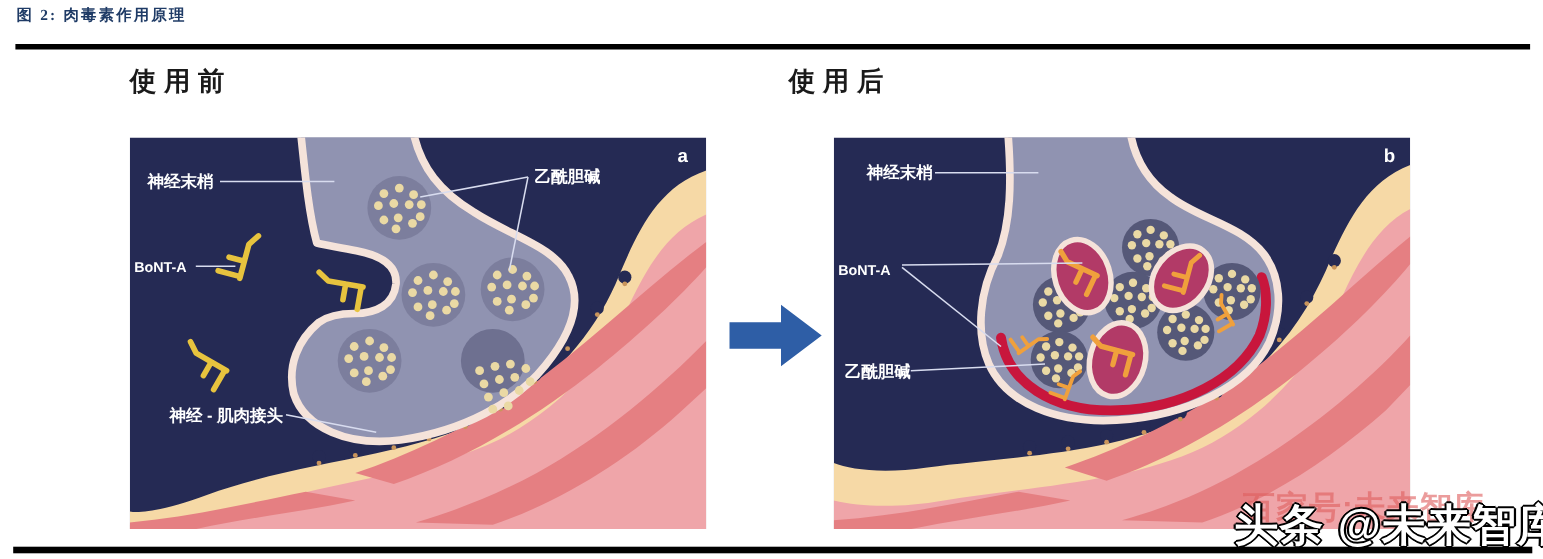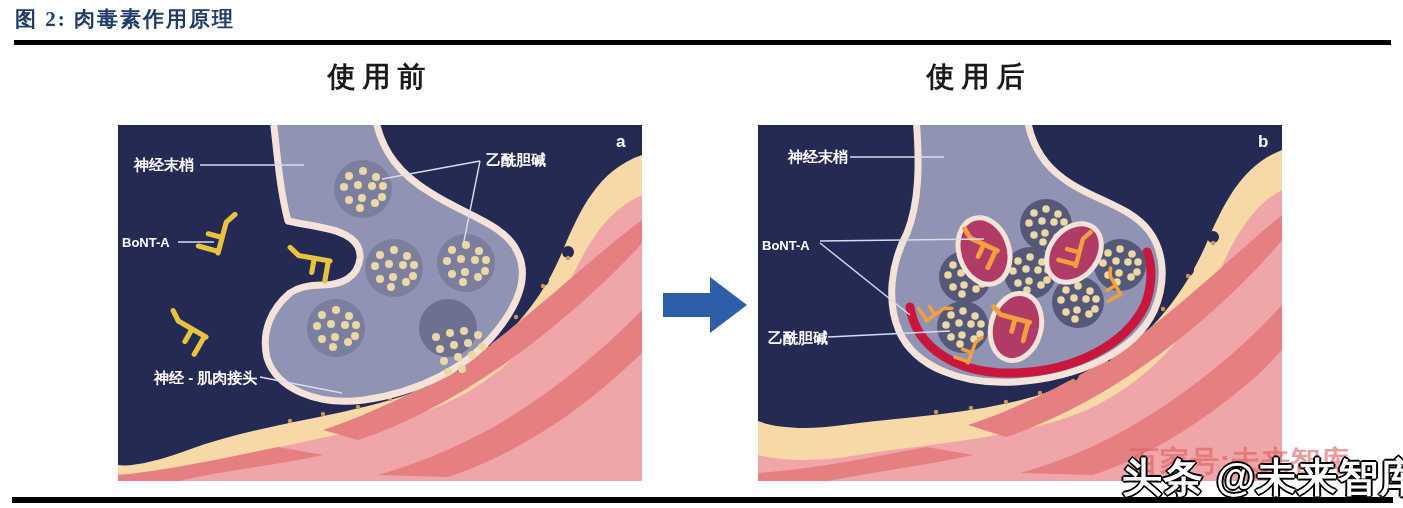--- a/index.html
+++ b/index.html
@@ -10,28 +10,28 @@
     --muscle_pink:#efa5a9; --muscle_stripe:#e57f82; --arrow_blue:#2e5ea6;
     --pointer_line:#d8dcef;
   }
   html,body{margin:0;padding:0;}
   body{
     width:1403px;height:508px;position:relative;background:#fff;overflow:hidden;
     font-family:"Liberation Sans",sans-serif;
   }
   .fig-title{
     position:absolute;left:15px;top:5px;font-family:"Liberation Serif",serif;
-    font-weight:bold;font-size:21px;color:var(--title_text,#1f3b66);letter-spacing:2px;text-align:right;
+    font-weight:bold;font-size:14px;color:var(--title_text,#1f3b66);letter-spacing:2px;text-align:right;
   }
   .rule{position:absolute;background:#000;}
   .rule-top{left:14px;top:40px;width:1377px;height:5px;}
   .rule-bottom{left:12px;top:497px;width:1381px;height:6px;}
   .panel-title{
-    position:absolute;top:58px;width:524px;text-align:center;
-    font-family:"Liberation Serif",serif;font-size:28px;font-weight:600;color:#1a1a1a;
+    position:absolute;top:58px;width:524px;text-align:left;
+    font-family:"Liberation Serif",serif;font-size:24px;font-weight:600;color:#1a1a1a;
     letter-spacing:7px;
   }
   .pt-before{left:118px;} .pt-after{left:717px;}
   .panel-svg{position:absolute;top:125px;width:524px;height:356px;}
   .svg-before{left:118px;} .svg-after{left:758px;}
   .arrow-wrap{position:absolute;left:663px;top:276px;width:85px;height:58px;}
   
   .bgnavy{fill:var(--panel_bg,#252a54);}
   .term{fill:var(--terminal_fill,#9093b1);stroke:var(--terminal_outline,#f5e3da);stroke-width:7;stroke-linejoin:round;}
   .vesB{fill:var(--vesicle_before,#7c7e9d);}

